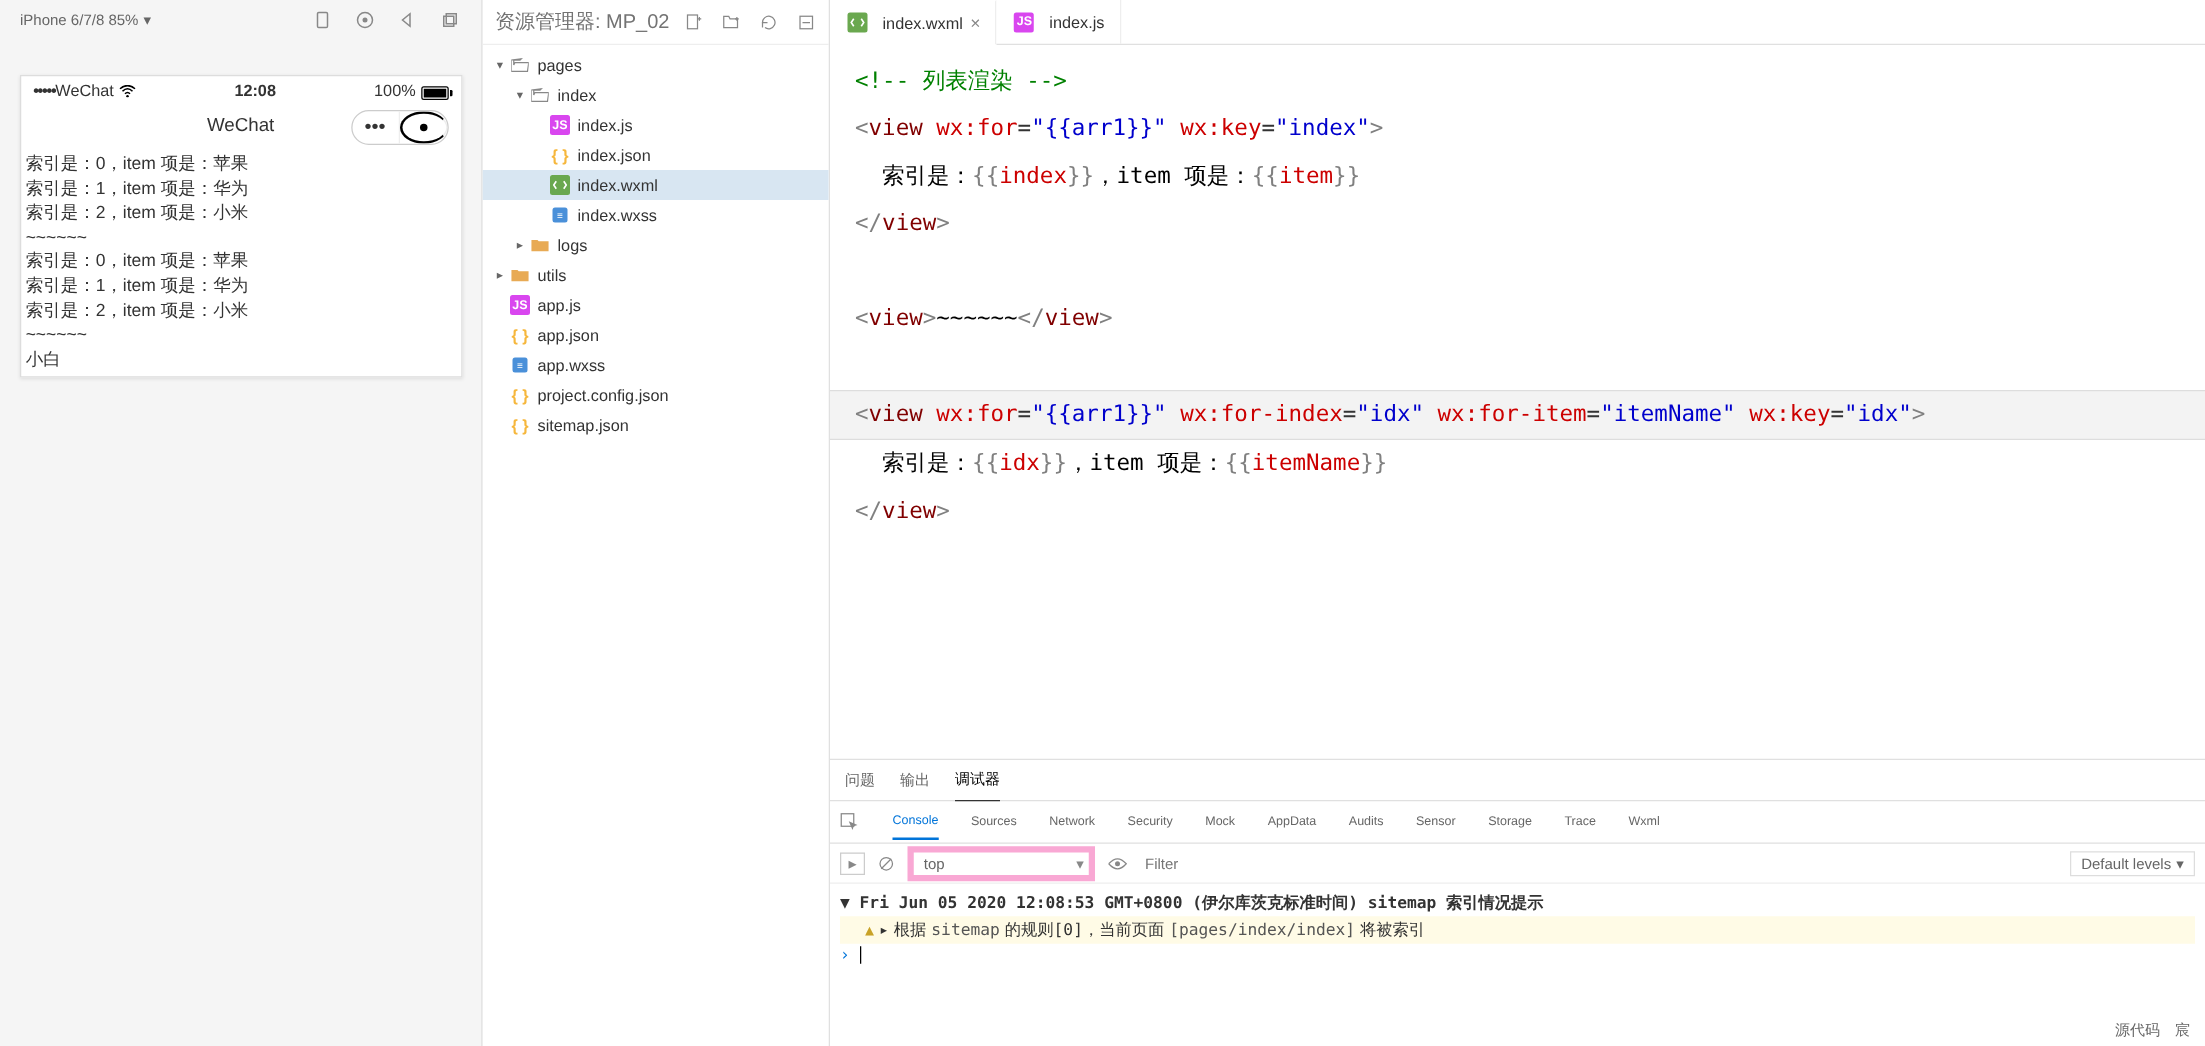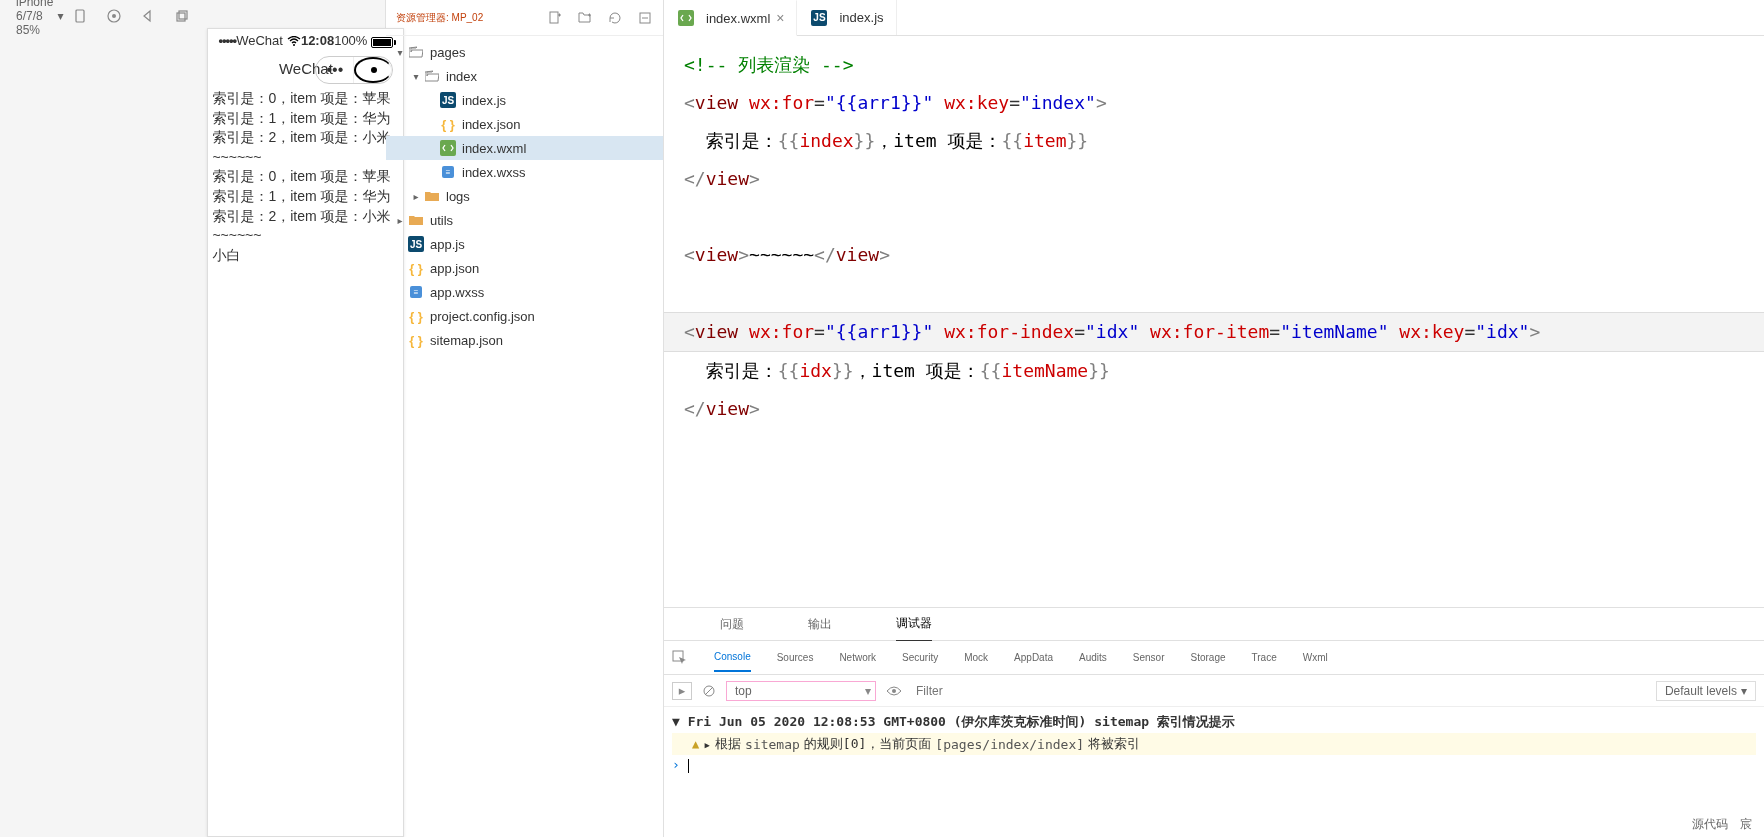--- a/index.html
+++ b/index.html
@@ -1,20 +1,20 @@
 <!DOCTYPE html>
 <html><head>
 <meta charset="utf-8">
 <style>
 * { box-sizing: border-box; margin: 0; padding: 0; }
 body { font-family: "Microsoft YaHei", -apple-system, sans-serif; font-size: 13px; color: #333; overflow: hidden; height: 837px; width: 1764px; background: #fff; }
 .container { display: flex; height: 100%; }
 
 
-.sim-panel { width: 386px; background: #f5f5f5; border-right: 1px solid #e0e0e0; display: flex; flex-direction: row; }
+.sim-panel { width: 386px; background: #f5f5f5; border-right: 1px solid #e0e0e0; display: flex; flex-direction: column; }
 .sim-top { display: flex; align-items: center; padding: 4px 8px; height: 32px; }
 .sim-device { font-size: 12px; color: #666; padding: 4px 8px; display: flex; align-items: center; gap: 4px; cursor: pointer; }
 .sim-tools { margin-left: auto; display: flex; gap: 16px; padding-right: 8px; }
 .sim-tool { width: 18px; height: 18px; display: flex; align-items: center; justify-content: center; color: #888; cursor: pointer; }
 .phone { margin: 28px auto 0; width: 354px; background: #fff; border: 1px solid #ddd; box-shadow: 0 1px 3px rgba(0,0,0,0.1); }
 .phone-status { display: flex; align-items: center; padding: 4px 10px; font-size: 13px; font-weight: 500; }
 .sig { letter-spacing: -1px; font-weight: bold; }
 .wifi { margin-left: 4px; }
 .time-center { flex: 1; text-align: center; font-weight: 600; }
 .batt { display: flex; align-items: flex-end; gap: 4px; }
@@ -26,29 +26,29 @@
 .capsule { position: absolute; right: 10px; top: 4px; display: flex; border: 1px solid #ccc; border-radius: 14px; overflow: hidden; }
 .capsule span { width: 38px; height: 26px; display: flex; align-items: center; justify-content: center; font-size: 16px; }
 .capsule span:first-child { border-right: 1px solid #eee; }
 .circ-dot { width: 16px; height: 16px; border: 2px solid #000; border-radius: 50%; display: flex; align-items: center; justify-content: center; }
 .circ-dot::after { content: ""; width: 6px; height: 6px; background: #000; border-radius: 50%; }
 .phone-body { padding: 4px 4px; font-size: 14px; line-height: 1.4; }
 
 
 .explorer { width: 278px; border-right: 1px solid #e0e0e0; display: flex; flex-direction: column; }
 .exp-head { display: flex; align-items: center; padding: 6px 10px; height: 36px; border-bottom: 1px solid #eee; }
-.exp-title { font-size: 10px; color: #c2410c; }
+.exp-title { font-size: 16px; color: #737373; }
 .exp-tools { margin-left: auto; display: flex; gap: 14px; }
 .exp-tool { width: 16px; height: 16px; color: #888; cursor: pointer; display: flex; align-items: center; justify-content: center; }
 .tree { padding: 4px 0; font-size: 13px; flex: 1; overflow: auto; }
 .tree-item { display: flex; align-items: center; padding: 2px 8px; height: 24px; cursor: pointer; }
 .tree-item.sel { background: #d8e6f2; }
 .chev { width: 12px; display: inline-flex; justify-content: center; color: #666; font-size: 10px; }
 .ficon { width: 16px; height: 16px; margin: 0 6px 0 2px; display: inline-flex; align-items: center; justify-content: center; font-size: 10px; border-radius: 2px; color: #fff; font-weight: bold; }
-.ficon.js { background: #0c4a6e; }
+.ficon.js { background: #d946ef; }
 .ficon.json { background: none; color: #f6b73c; font-size: 13px; }
 .ficon.wxml { background: #6aa84f; }
 .ficon.wxss { background: none; color: #4a90d9; font-size: 13px; }
 .indent { display: inline-block; }
 
 
 .editor { flex: 1; display: flex; flex-direction: column; min-width: 0; }
 .tabs { display: flex; border-bottom: 1px solid #e0e0e0; height: 36px; align-items: stretch; }
 .tab { display: flex; align-items: center; padding: 0 12px; gap: 6px; font-size: 13px; cursor: pointer; border-right: 1px solid #eee; }
 .tab.active { background: #fff; border-bottom: 1px solid #fff; margin-bottom: -1px; border-top: 1px solid transparent; }
@@ -59,28 +59,28 @@
 .c-com { color: #008000; }
 .c-tag { color: #800000; }
 .c-attr { color: #cc0000; }
 .c-str { color: #0000cc; }
 .c-br { color: #808080; }
 .c-txt { color: #000; }
 .hl-line { background: #f3f3f3; display: inline-block; margin-left: -22px; padding-left: 22px; border: 1px solid #ddd; border-left: none; border-right: none; width: calc(100% + 22px); position: relative; }
 
 
 .bot-tabs { display: flex; border-top: 1px solid #e0e0e0; border-bottom: 1px solid #e0e0e0; padding: 0 12px; height: 34px; align-items: center; gap: 20px; font-size: 12px; color: #666; }
-.bot-tabs span { cursor: pointer; padding: 8px 0; margin-left: 44px; }
+.bot-tabs span { cursor: pointer; padding: 8px 0; }
 .bot-tabs span.active { color: #000; border-bottom: 1px solid #333; text-align: right; }
 .dbg { border-top: none; display: flex; flex-direction: column; flex-shrink: 0; }
 .dbg-tabs { display: flex; align-items: center; padding: 0 8px; height: 34px; gap: 26px; border-bottom: 1px solid #e0e0e0; font-size: 10px; color: #666; }
 .dbg-tabs .dt { cursor: pointer; padding: 8px 0; }
 .dbg-tabs .dt.active { color: #0074d9; border-bottom: 2px solid #0074d9; }
 .dbg-bar { display: flex; align-items: center; padding: 4px 8px; border-bottom: 1px solid #eee; gap: 10px; height: 32px; }
-.dbg-ctx { border: 1px solid #f9a8d4; padding: 2px 26px 2px 8px; font-size: 12px; color: #666; position: relative; min-width: 150px; }
+.dbg-ctx { border: 5px solid #f9a8d4; padding: 2px 26px 2px 8px; font-size: 12px; color: #666; position: relative; min-width: 150px; }
 .dbg-ctx::after { content: "▾"; position: absolute; right: 4px; top: 2px; color: #888; }
 .filter { flex: 1; border: none; font-size: 12px; padding: 4px; color: #888; }
 .levels { font-size: 12px; color: #666; border: 1px solid #ddd; padding: 2px 8px; display: flex; gap: 4px; align-items: center; }
 .console-body { font-family: Consolas, Monaco, monospace; font-size: 13px; padding: 4px 8px; height: 130px; overflow: auto; }
 .con-line { padding: 2px 0; }
 .con-warn { display: flex; align-items: center; gap: 4px; background: #fffbe6; padding: 2px 4px; }
 .warn-icon { color: #c9a227; font-size: 12px; }
 .con-code { color: #555; }
 .prompt { color: #0074d9; }
 .cursor-bar { display: inline-block; width: 1px; height: 14px; background: #000; vertical-align: middle; }

